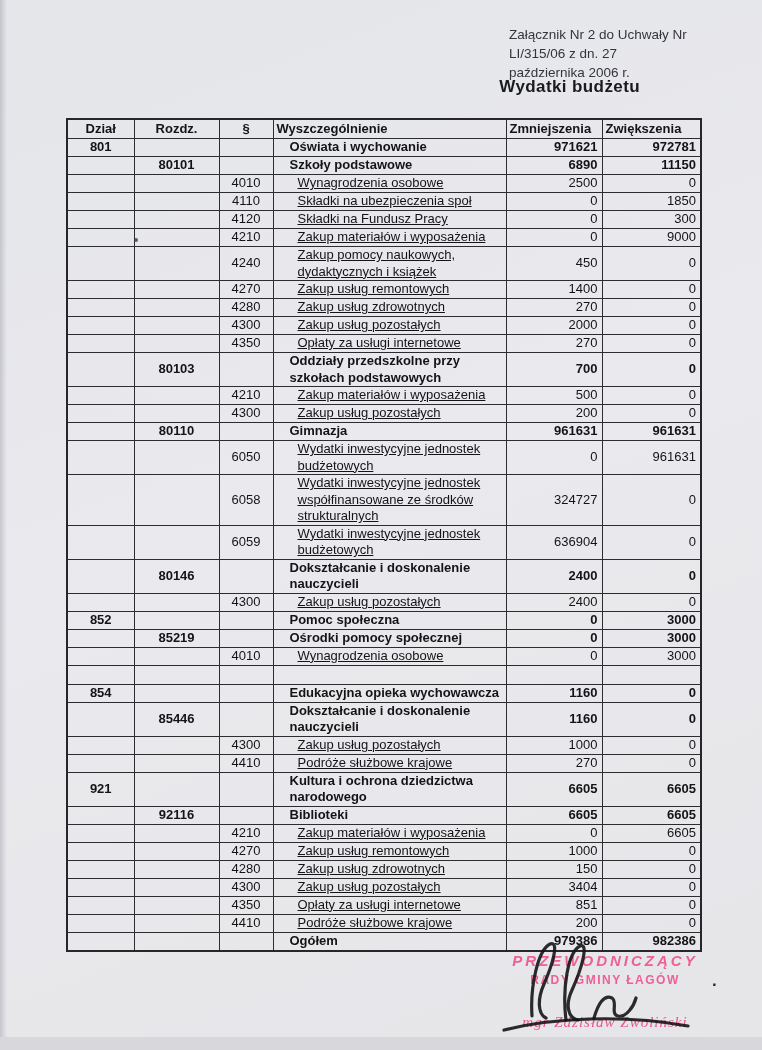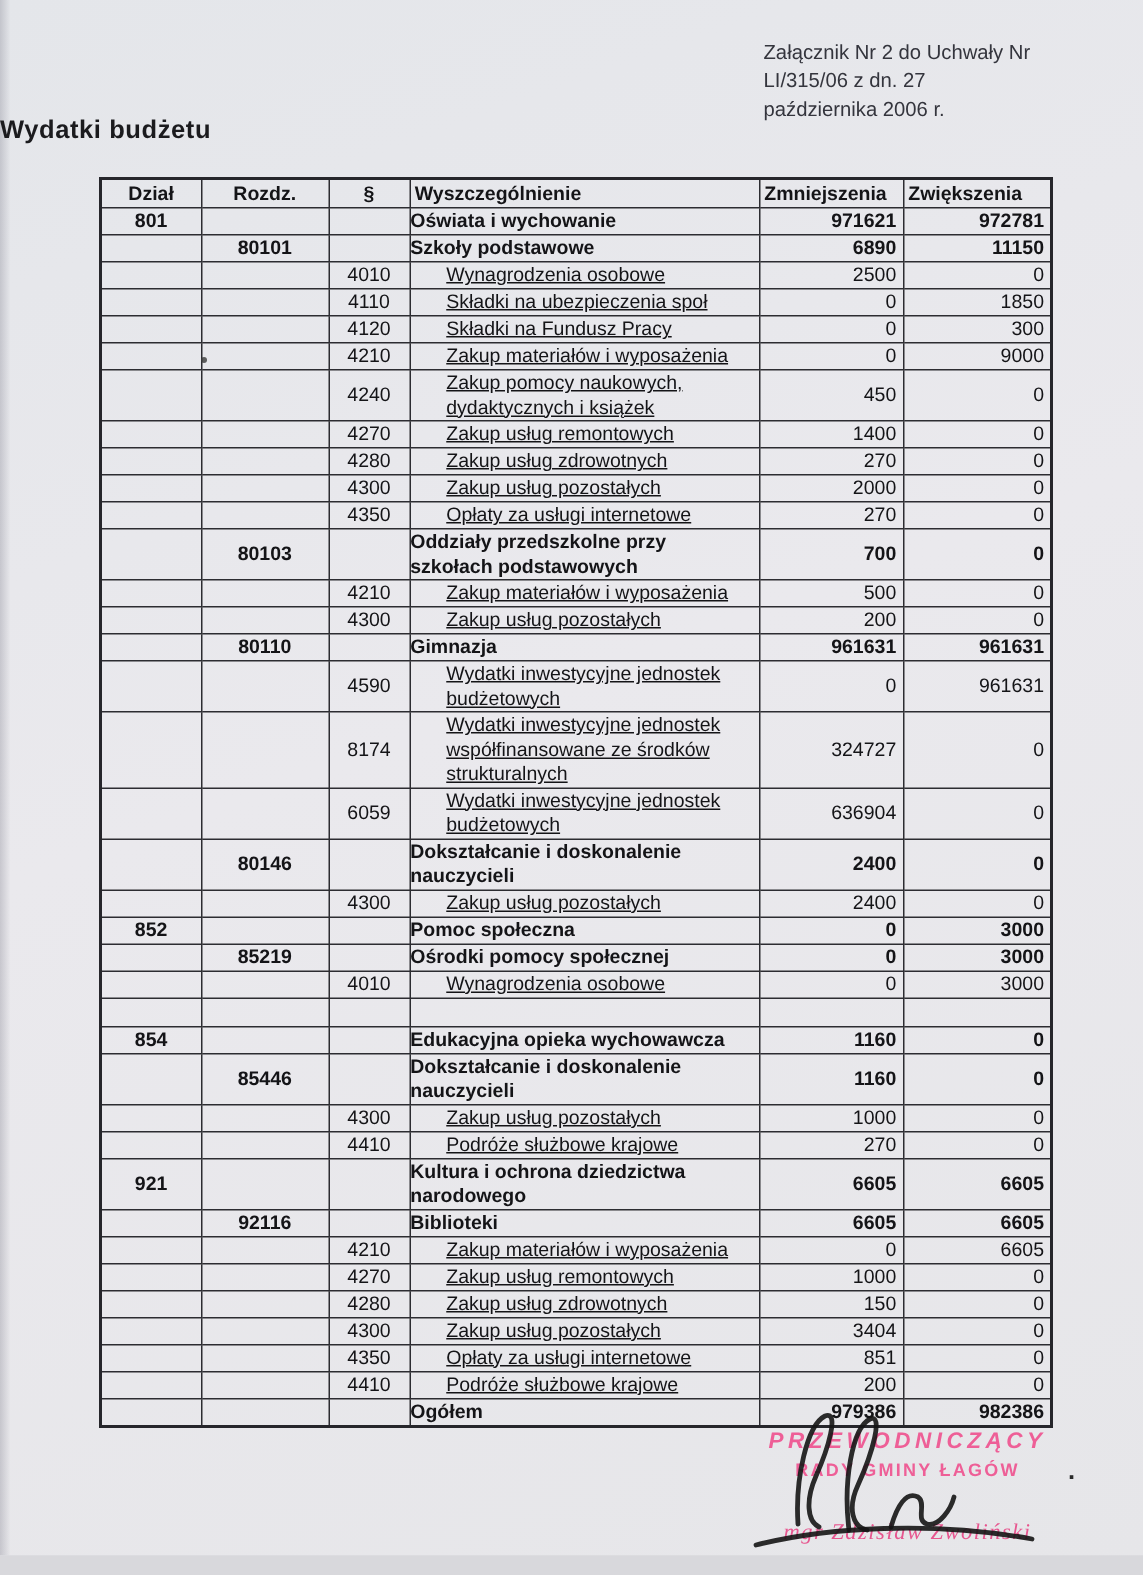--- a/index.html
+++ b/index.html
@@ -15,38 +15,38 @@
     content:"";position:absolute;left:0;top:0;bottom:0;width:7px;
     background:linear-gradient(90deg,rgba(110,110,125,.28),rgba(110,110,125,0));
     pointer-events:none;
   }
   .attachment-note{
     position:absolute;left:509px;top:25px;
     font-size:13.5px;line-height:19px;color:#34353d;
   }
   .doc-title{
     position:absolute;left:0;top:77px;width:640px;
-    text-align:left;font-size:17px;font-weight:bold;letter-spacing:.4px;color:#1b1b1e;
+    text-align:right;font-size:17px;font-weight:bold;letter-spacing:.4px;color:#1b1b1e;
   }
   table.budget{
     position:absolute;left:66px;top:118px;width:634px;
     border-collapse:collapse;table-layout:fixed;
     font-size:13px;color:#141417;
     border:2px solid #26262b;
   }
   .budget th,.budget td{
     border:1px solid #2c2c31;
     padding:0 3px;
     line-height:16.5px;height:17px;
     overflow:hidden;vertical-align:middle;
   }
   .budget th{font-weight:bold;text-align:left;height:18px;}
   .budget th.c{text-align:center;margin-top:40px;}
   .budget td.dzial,.budget td.rozdz,.budget td.par{text-align:center;}
-  .budget td.desc{white-space:pre-line;padding-left:0;}
+  .budget td.desc{white-space:pre-line;padding-left:16px;}
   .budget tr.item td.desc{padding-left:24px;text-decoration:underline;}
   .budget td.zmn,.budget td.zwk{text-align:right;padding-right:4px;}
   .budget tr.bold{font-weight:bold;}
   .budget tr.spacer td{height:18px;}
   .speck{position:absolute;left:134px;top:238px;width:4px;height:4px;border-radius:50%;background:#3a3a3a;opacity:.8;}
   .stamp{
     position:absolute;left:492px;top:952px;width:226px;
     text-align:center;color:#ee5f97;
   }
   .stamp-line1{font-size:15px;font-weight:bold;letter-spacing:3px;font-style:italic;}
@@ -210,30 +210,30 @@
           <td class="dzial"></td>
           <td class="rozdz">80110</td>
           <td class="par"></td>
           <td class="desc">Gimnazja</td>
           <td class="zmn">961631</td>
           <td class="zwk">961631</td>
         </tr>
         <tr class="item">
           <td class="dzial"></td>
           <td class="rozdz"></td>
-          <td class="par">4590</td>
+          <td class="par">6050</td>
           <td class="desc">Wydatki inwestycyjne jednostek
 budżetowych</td>
           <td class="zmn">0</td>
           <td class="zwk">961631</td>
         </tr>
         <tr class="item">
           <td class="dzial"></td>
           <td class="rozdz"></td>
-          <td class="par">8174</td>
+          <td class="par">6058</td>
           <td class="desc">Wydatki inwestycyjne jednostek
 współfinansowane ze środków
 strukturalnych</td>
           <td class="zmn">324727</td>
           <td class="zwk">0</td>
         </tr>
         <tr class="item">
           <td class="dzial"></td>
           <td class="rozdz"></td>
           <td class="par">6059</td>

